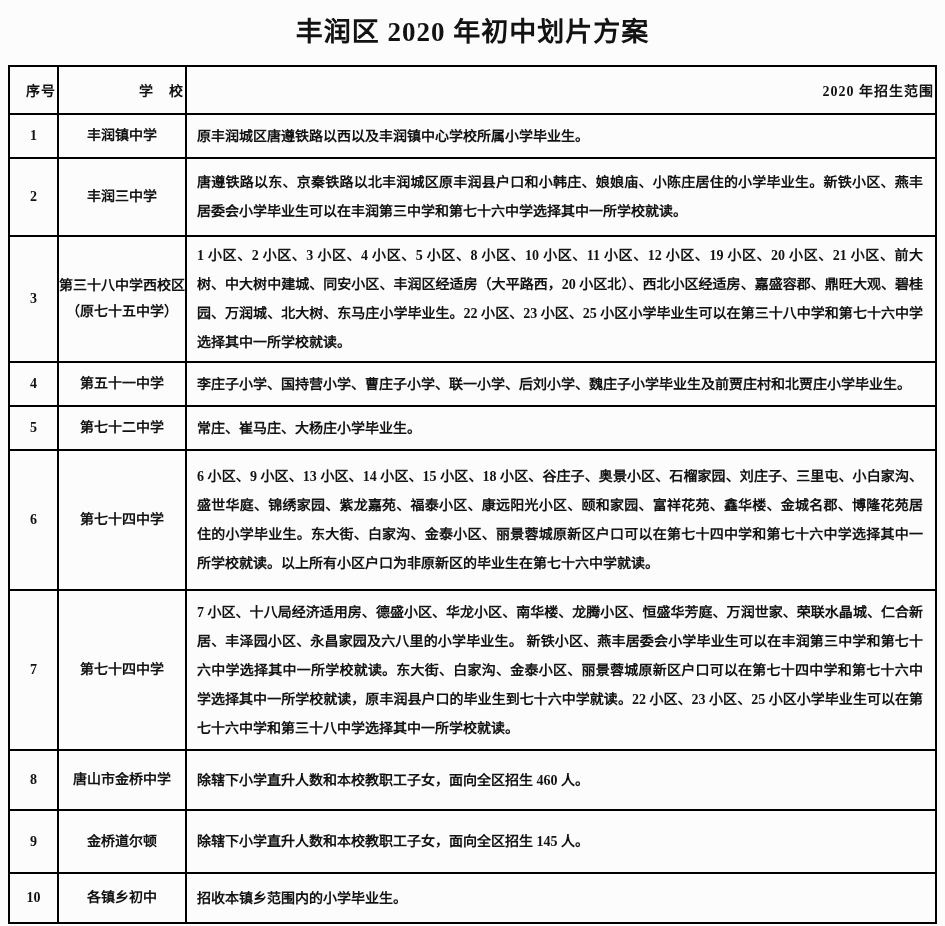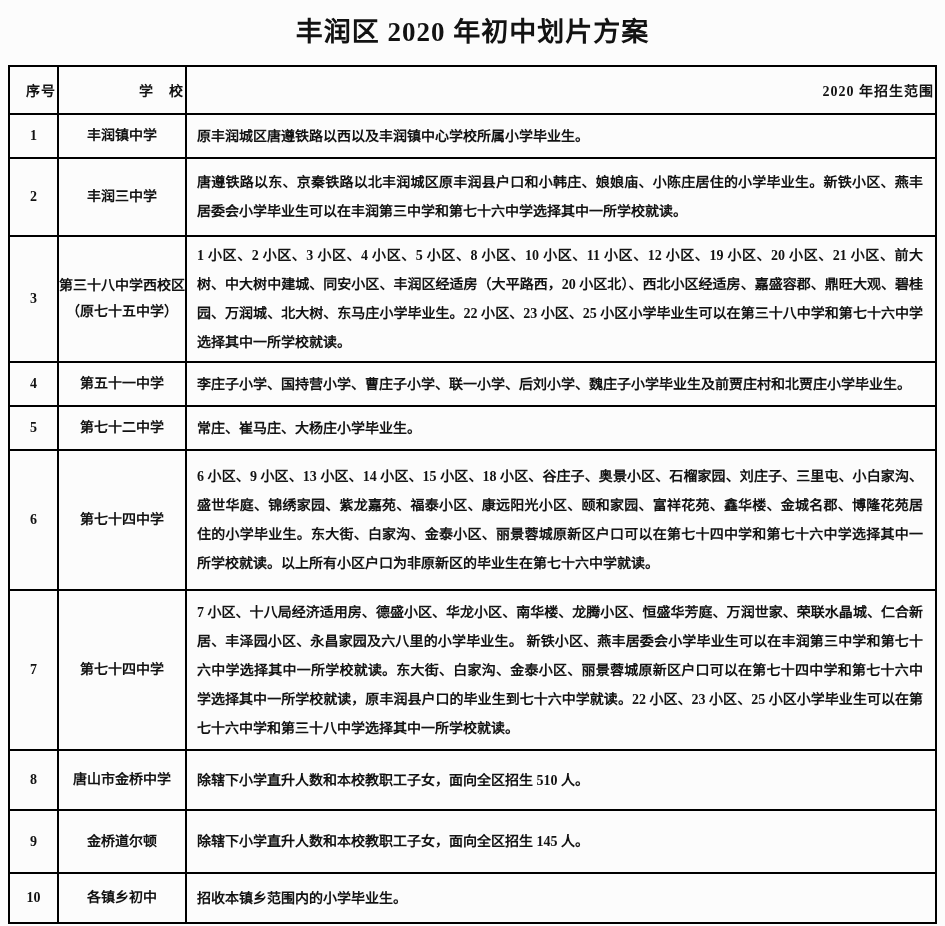--- a/index.html
+++ b/index.html
@@ -120,21 +120,21 @@
         <td class="scope-cell">6 小区、9 小区、13 小区、14 小区、15 小区、18 小区、谷庄子、奥景小区、石榴家园、刘庄子、三里屯、小白家沟、盛世华庭、锦绣家园、紫龙嘉苑、福泰小区、康远阳光小区、颐和家园、富祥花苑、鑫华楼、金城名郡、博隆花苑居住的小学毕业生。东大街、白家沟、金泰小区、丽景蓉城原新区户口可以在第七十四中学和第七十六中学选择其中一所学校就读。以上所有小区户口为非原新区的毕业生在第七十六中学就读。</td>
       </tr>
       <tr class="r7">
         <td class="no-cell">7</td>
         <td class="school-cell">第七十四中学</td>
         <td class="scope-cell">7 小区、十八局经济适用房、德盛小区、华龙小区、南华楼、龙腾小区、恒盛华芳庭、万润世家、荣联水晶城、仁合新居、丰泽园小区、永昌家园及六八里的小学毕业生。 新铁小区、燕丰居委会小学毕业生可以在丰润第三中学和第七十六中学选择其中一所学校就读。东大街、白家沟、金泰小区、丽景蓉城原新区户口可以在第七十四中学和第七十六中学选择其中一所学校就读，原丰润县户口的毕业生到七十六中学就读。22 小区、23 小区、25 小区小学毕业生可以在第七十六中学和第三十八中学选择其中一所学校就读。</td>
       </tr>
       <tr class="r8">
         <td class="no-cell">8</td>
         <td class="school-cell">唐山市金桥中学</td>
-        <td class="scope-cell">除辖下小学直升人数和本校教职工子女，面向全区招生 510 人。</td>
+        <td class="scope-cell">除辖下小学直升人数和本校教职工子女，面向全区招生 460 人。</td>
       </tr>
       <tr class="r9">
         <td class="no-cell">9</td>
         <td class="school-cell">金桥道尔顿</td>
         <td class="scope-cell">除辖下小学直升人数和本校教职工子女，面向全区招生 145 人。</td>
       </tr>
       <tr class="r10">
         <td class="no-cell">10</td>
         <td class="school-cell">各镇乡初中</td>
         <td class="scope-cell">招收本镇乡范围内的小学毕业生。</td>

